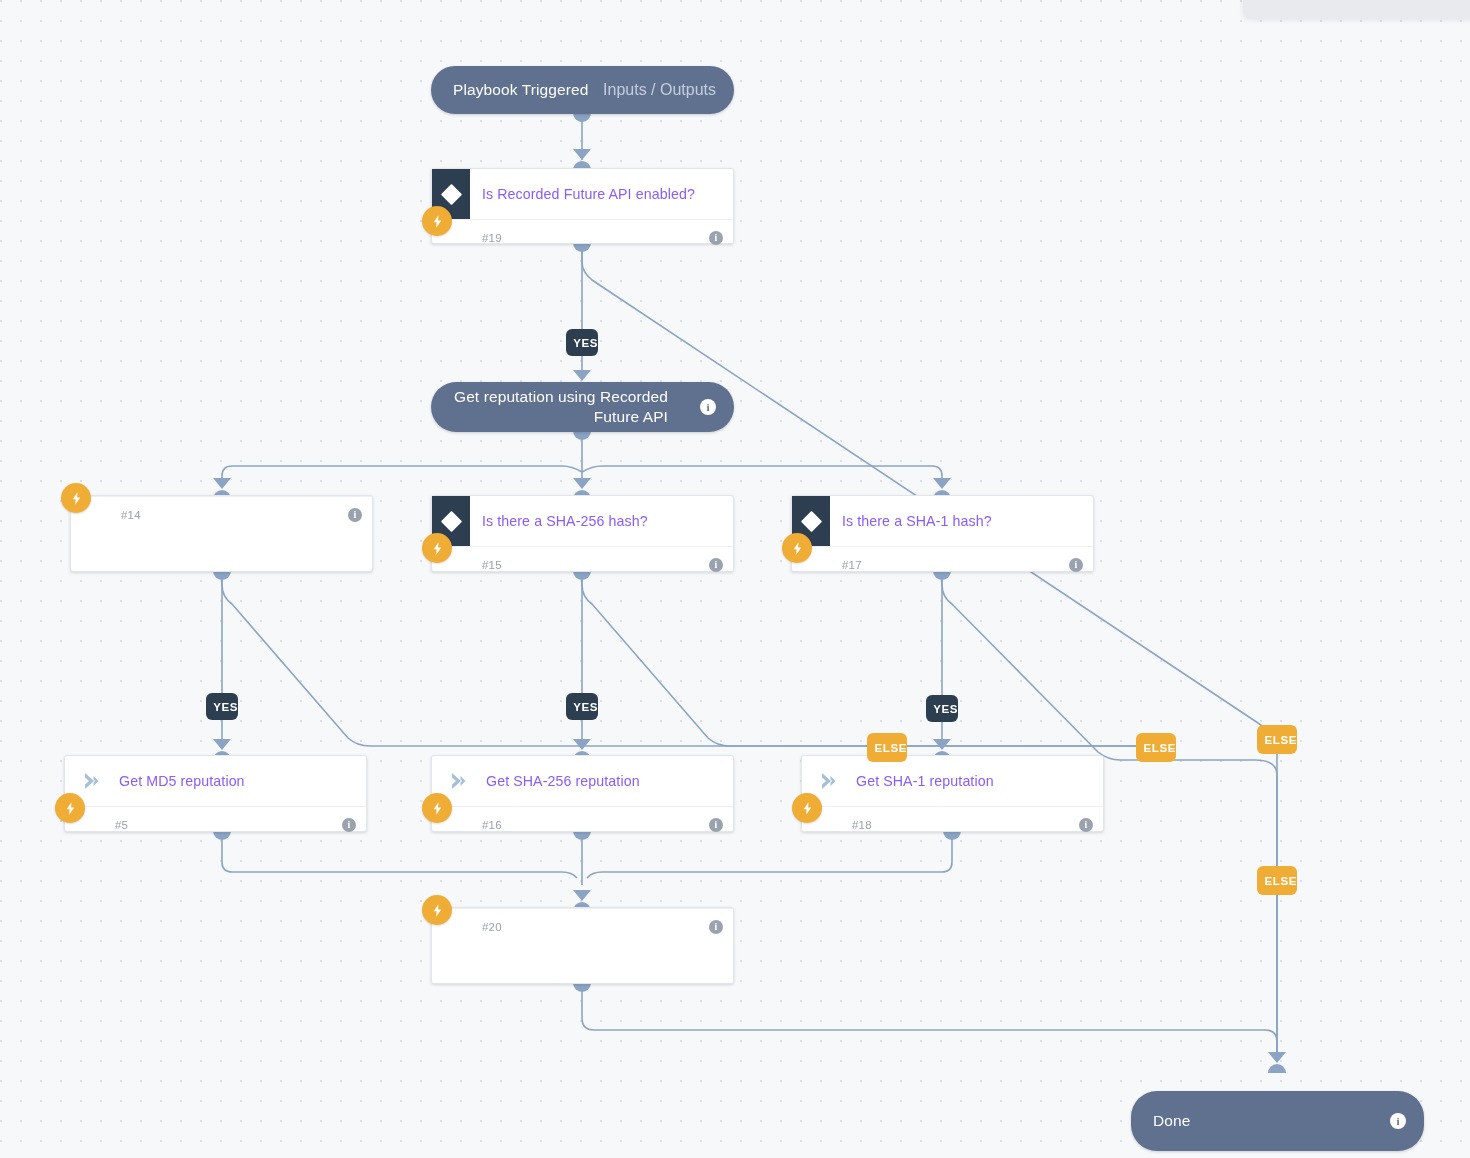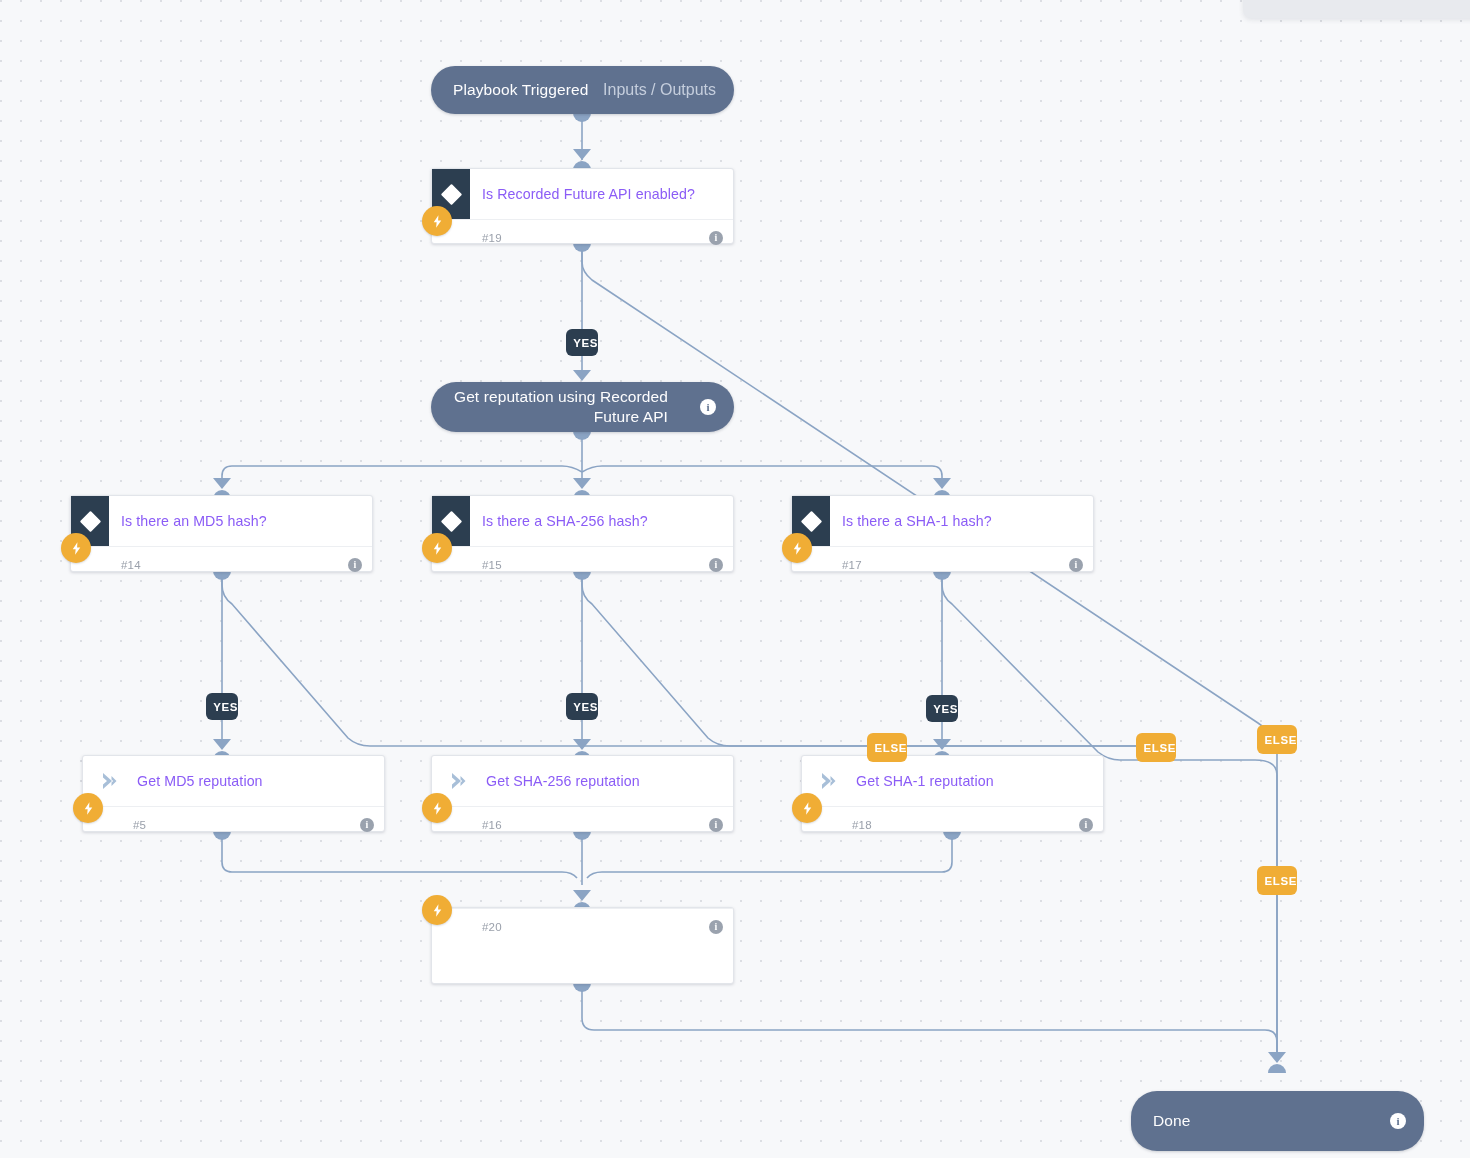--- a/index.html
+++ b/index.html
@@ -272,60 +272,54 @@
   <div class="badge badge-yes" style="left:566px; top:329px;">
     <span>YES</span>
   </div>
 
   <div class="pill" style="left:431px; top:382px; width:303px; height:50px;">
     <span class="pill-title" style="max-width:215px;text-align:right;">Get reputation using Recorded Future API</span>
     <span class="info-light">i</span>
   </div>
 
   <div class="card" style="left:70px; top:495px; width:303px; height:77px;">
+    <div class="card-bottom">
+      <div class="bolt">
+        <svg width="15" height="15" viewBox="0 0 24 24">
+            <path fill="#ffffff" d="M13.5 2 L6 13.2 h4.6 L9.8 22 L18 10.4 h-5.1 Z"></path>
+          </svg>
+      </div>
+      <div class="card-num">#14</div>
+      <div class="info">i</div>
+    </div>
+  </div>
+
+  <div class="card" style="left:431px; top:495px; width:303px; height:77px;">
     <div class="card-top">
       <div class="cond-square">
         <div class="diamond"></div>
       </div>
-      <div class="card-title cond">Is there an MD5 hash?</div>
-    </div>
-    <div class="card-bottom">
-      <div class="bolt">
-        <svg width="15" height="15" viewBox="0 0 24 24">
-            <path fill="#ffffff" d="M13.5 2 L6 13.2 h4.6 L9.8 22 L18 10.4 h-5.1 Z"></path>
-          </svg>
-      </div>
-      <div class="card-num">#14</div>
-      <div class="info">i</div>
-    </div>
-  </div>
-
-  <div class="card" style="left:431px; top:495px; width:303px; height:77px;">
+      <div class="card-title cond">Is there a SHA-256 hash?</div>
+    </div>
+    <div class="card-bottom">
+      <div class="bolt">
+        <svg width="15" height="15" viewBox="0 0 24 24">
+            <path fill="#ffffff" d="M13.5 2 L6 13.2 h4.6 L9.8 22 L18 10.4 h-5.1 Z"></path>
+          </svg>
+      </div>
+      <div class="card-num">#15</div>
+      <div class="info">i</div>
+    </div>
+  </div>
+
+  <div class="card" style="left:791px; top:495px; width:303px; height:77px;">
     <div class="card-top">
       <div class="cond-square">
         <div class="diamond"></div>
       </div>
-      <div class="card-title cond">Is there a SHA-256 hash?</div>
-    </div>
-    <div class="card-bottom">
-      <div class="bolt">
-        <svg width="15" height="15" viewBox="0 0 24 24">
-            <path fill="#ffffff" d="M13.5 2 L6 13.2 h4.6 L9.8 22 L18 10.4 h-5.1 Z"></path>
-          </svg>
-      </div>
-      <div class="card-num">#15</div>
-      <div class="info">i</div>
-    </div>
-  </div>
-
-  <div class="card" style="left:791px; top:495px; width:303px; height:77px;">
-    <div class="card-top">
-      <div class="cond-square">
-        <div class="diamond"></div>
-      </div>
       <div class="card-title cond">Is there a SHA-1 hash?</div>
     </div>
     <div class="card-bottom">
       <div class="bolt">
         <svg width="15" height="15" viewBox="0 0 24 24">
             <path fill="#ffffff" d="M13.5 2 L6 13.2 h4.6 L9.8 22 L18 10.4 h-5.1 Z"></path>
           </svg>
       </div>
       <div class="card-num">#17</div>
       <div class="info">i</div>
@@ -348,21 +342,21 @@
   <div class="badge badge-else" style="left:1136px; top:733px;">
     <span>ELSE</span>
   </div>
   <div class="badge badge-else" style="left:1257px; top:725px;">
     <span>ELSE</span>
   </div>
   <div class="badge badge-else" style="left:1257px; top:866px;">
     <span>ELSE</span>
   </div>
 
-  <div class="card" style="left:82px; top:755px; width:303px; height:77px;">
+  <div class="card" style="left:64px; top:755px; width:303px; height:77px;">
     <div class="card-top">
       <div class="chev">
         <svg width="18" height="20" viewBox="0 0 18 20">
           <path fill="#a8bfd8" d="M2 2 L11 10 L2 18 L2 13.5 L6 10 L2 6.5 Z"></path>
           <path fill="#a8bfd8" d="M10.5 5 L15.5 10 L10.5 15 L10.5 11.5 L12.2 10 L10.5 8.5 Z"></path>
         </svg>
       </div>
       <div class="card-title task">Get MD5 reputation</div>
     </div>
     <div class="card-bottom">

